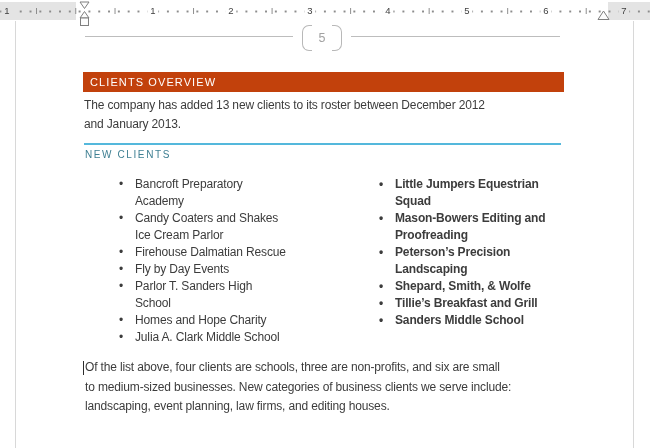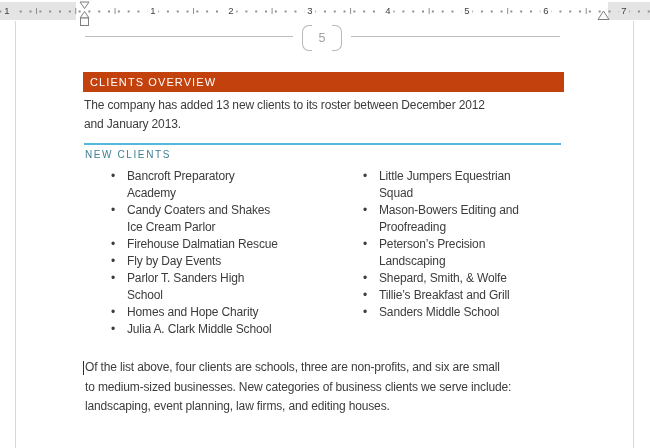--- a/index.html
+++ b/index.html
@@ -48,24 +48,24 @@
   .body{position:absolute;margin:0;color:#3c3c3c;font-size:12px;letter-spacing:-0.15px;white-space:pre;}
   .p1{left:68px;top:75px;line-height:19px;}
   .p2{left:69px;top:337px;line-height:19.5px;}
 
   
   .divider{position:absolute;left:68px;top:122px;width:477px;height:0;border-top:2px solid #54b8dc;}
   .h2{position:absolute;left:69px;top:128px;font-size:10px;letter-spacing:1.6px;color:#3e7f92;}
 
   
   .cols{position:absolute;left:68px;top:147px;width:481px;display:flex;}
-  .col{margin:0;padding:0 0 0 43px;list-style:none;}
+  .col{margin:8px;padding:0 0 0 43px;list-style:none;}
   .colL{width:209px;margin-right:0;box-sizing:content-box;}
   .colL{flex:0 0 209px;}
-  .colR{flex:1;}
+  .colR{flex:1;font-weight:bold;}
   .col li{position:relative;font-size:12px;letter-spacing:-0.15px;line-height:17px;
           color:#3c3c3c;white-space:pre-line;}
   .col li::before{content:"\2022";position:absolute;left:-16px;top:0;color:#3c3c3c;}
 
   
   .caret{position:absolute;left:67px;top:340px;width:1.3px;height:14px;background:#2b2b2b;}
 </style>
 </head>
 <body>
 

